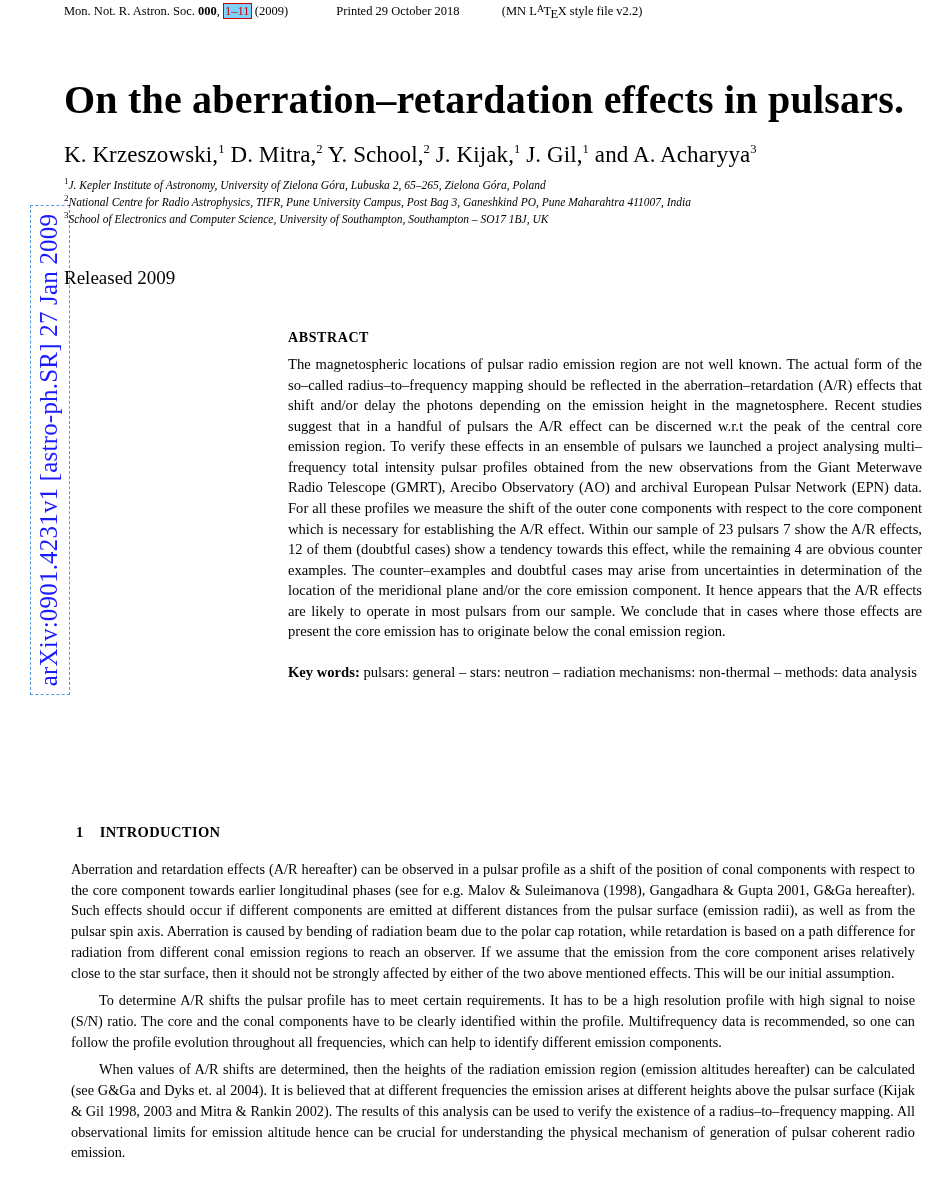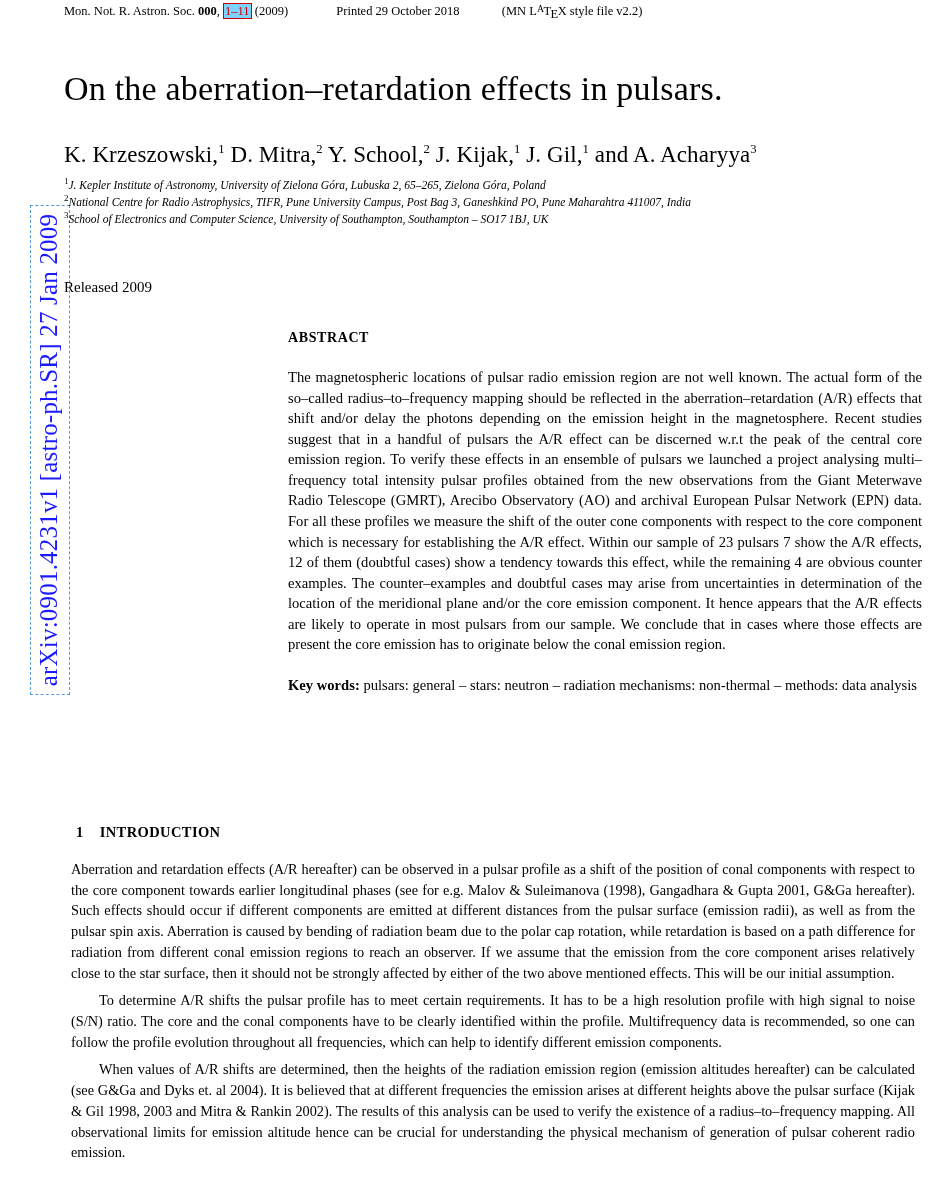--- a/index.html
+++ b/index.html
@@ -67,24 +67,24 @@
     font-style: normal;
     letter-spacing: -0.5px;
   }
   .latex-mark .A { position: relative; top: -0.35em; font-size: 0.78em; }
   .latex-mark .E { position: relative; top: 0.22em; }
 
   
   .title {
     position: absolute;
     left: 64px;
-    top: 70px;
+    top: 76px;
     width: 886px;
-    font-size: 34px;
-    font-weight: normal;
+    font-size: 40px;
+    font-weight: bold;
     letter-spacing: 0.2px;
   }
 
   
   .authors {
     position: absolute;
     left: 64px;
     top: 142px;
     width: 890px;
     font-size: 23px;
@@ -103,36 +103,36 @@
   }
   .affils .num {
     font-style: normal;
     font-size: 9px;
     vertical-align: super;
   }
 
   .released {
     position: absolute;
     left: 64px;
-    top: 279px;
-    font-size: 15px;
+    top: 267px;
+    font-size: 19px;
   }
 
   
   .abstract-block {
     position: absolute;
     left: 288px;
     top: 330px;
     width: 634px;
   }
   .abstract-head {
     font-size: 14px;
     font-weight: bold;
     letter-spacing: 0.6px;
-    margin-bottom: 21px;
+    margin-bottom: 8px;
   }
   .abstract-body {
     font-size: 14.6px;
     line-height: 1.41;
     text-align: justify;
     text-justify: inter-word;
   }
   .keywords {
     margin-top: 20px;
     font-size: 14.6px;

